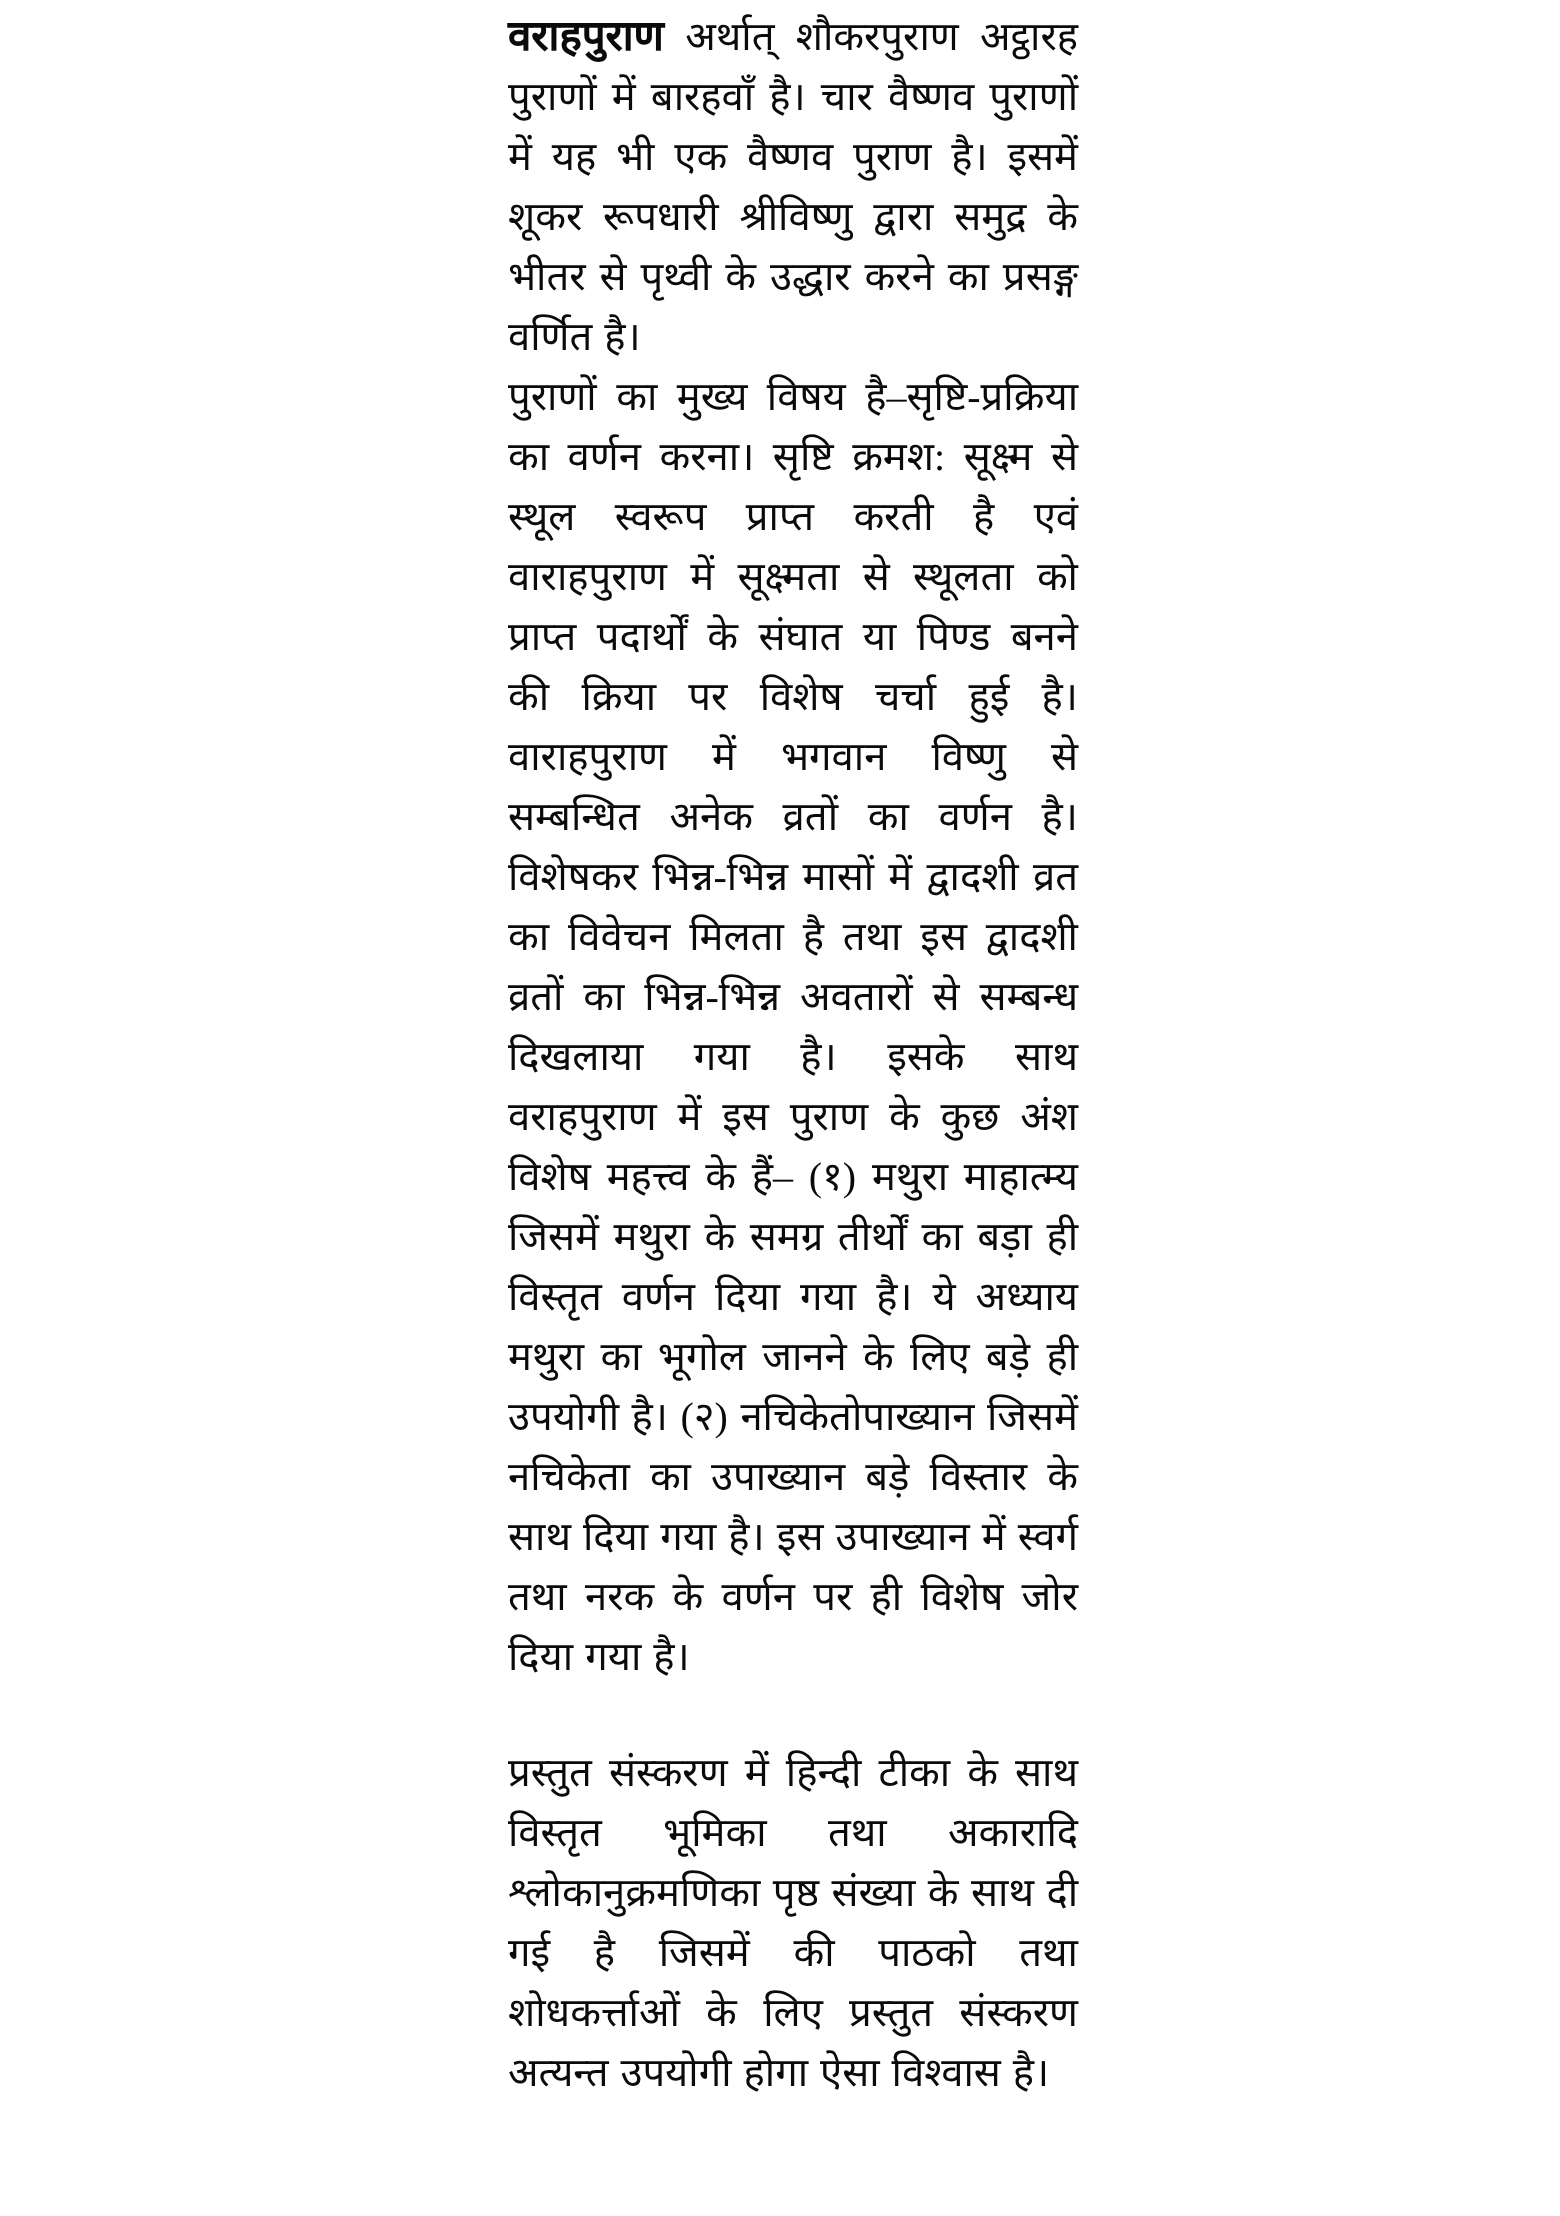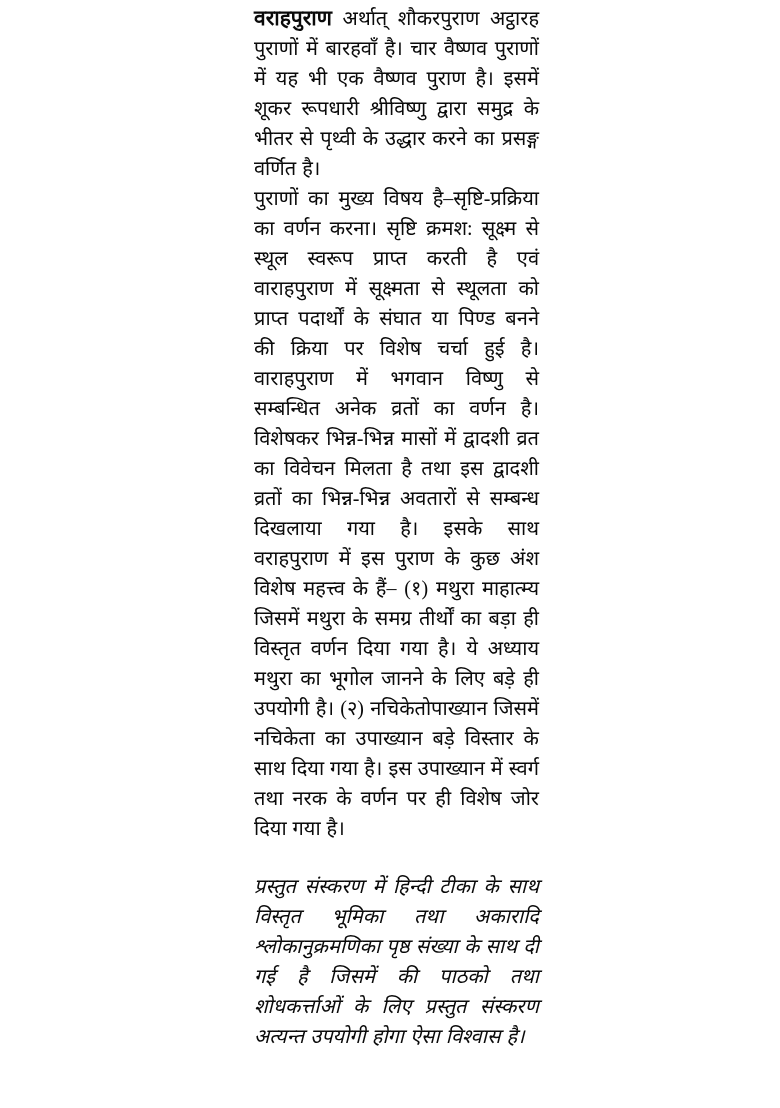--- a/index.html
+++ b/index.html
@@ -29,21 +29,20 @@
     .para {
       margin: 0;
       font-size: 20px;
       line-height: 30px;
       font-weight: normal;
       color: #0a0a0a;
       word-spacing: 1px;
     }
     .para-gap {
       margin-top: 28px;
-      font-style: italic;
     }
     .lead-word {
       font-weight: bold;
       font-size: 21px;
     }
   </style>
 </head>
 <body>
 
 <div class="page">

